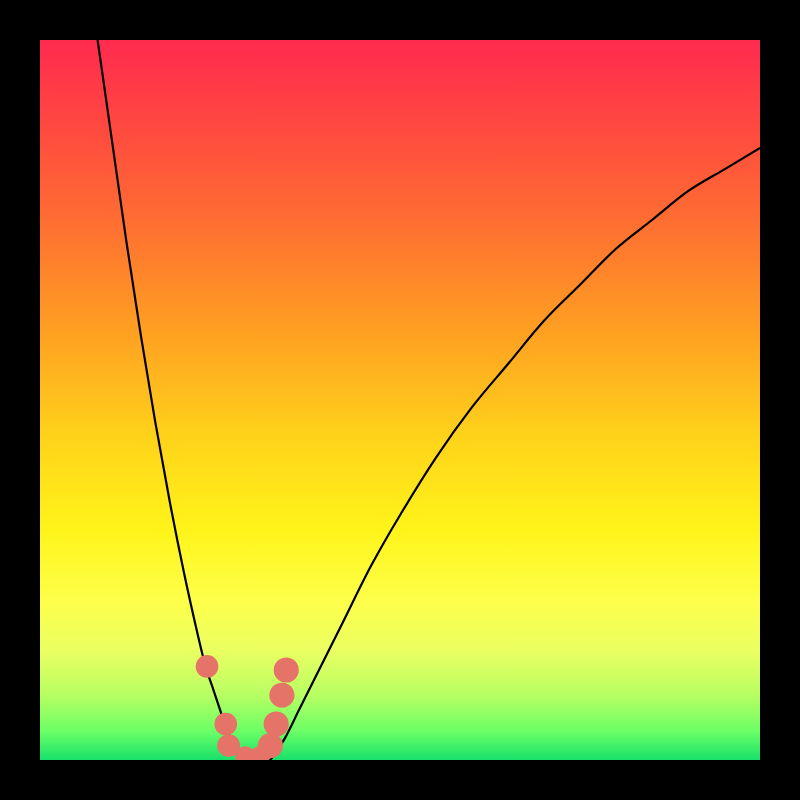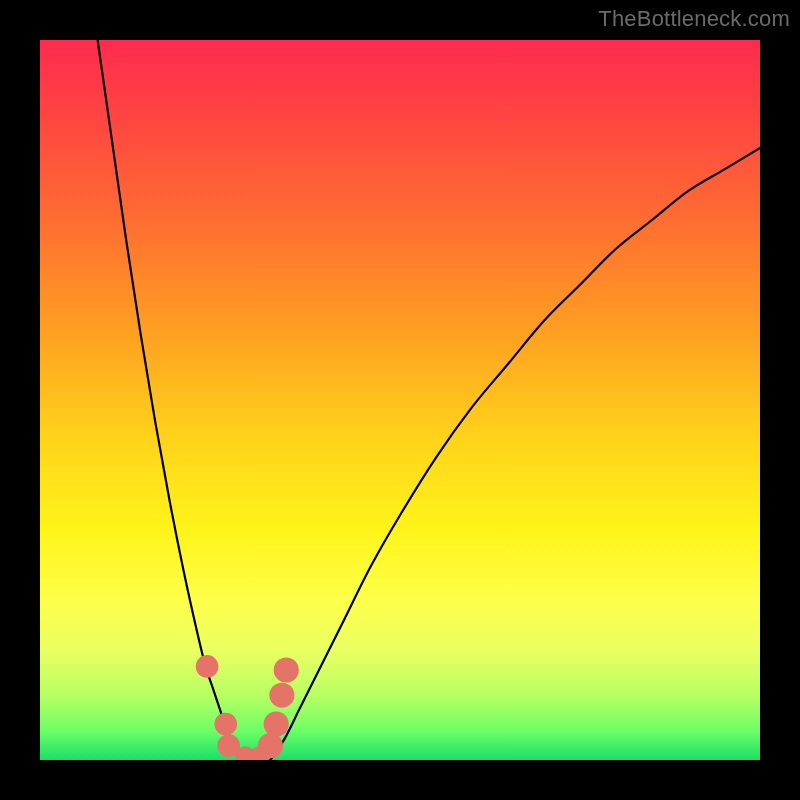--- a/index.html
+++ b/index.html
@@ -72,14 +72,13 @@
           <circle cx="188.64000000000001" cy="705.6" r="11.344000000000001" fill="#e57368"></circle>
           <circle cx="205.2" cy="716.4" r="10.120000000000001" fill="#e57368"></circle>
           <circle cx="219.6" cy="716.4" r="10.120000000000001" fill="#e57368"></circle>
           <circle cx="230.4" cy="705.6" r="12.567999999999998" fill="#e57368"></circle>
           <circle cx="236.15999999999997" cy="684" r="12.567999999999998" fill="#e57368"></circle>
           <circle cx="241.92000000000002" cy="655.2" r="12.567999999999998" fill="#e57368"></circle>
           <circle cx="246.24" cy="630" r="12.567999999999998" fill="#e57368"></circle>
         </g>
     </svg>
   </div>
-  <div class="watermark">TheBottleneck.com</div>
 </div>
 
 </body></html>

